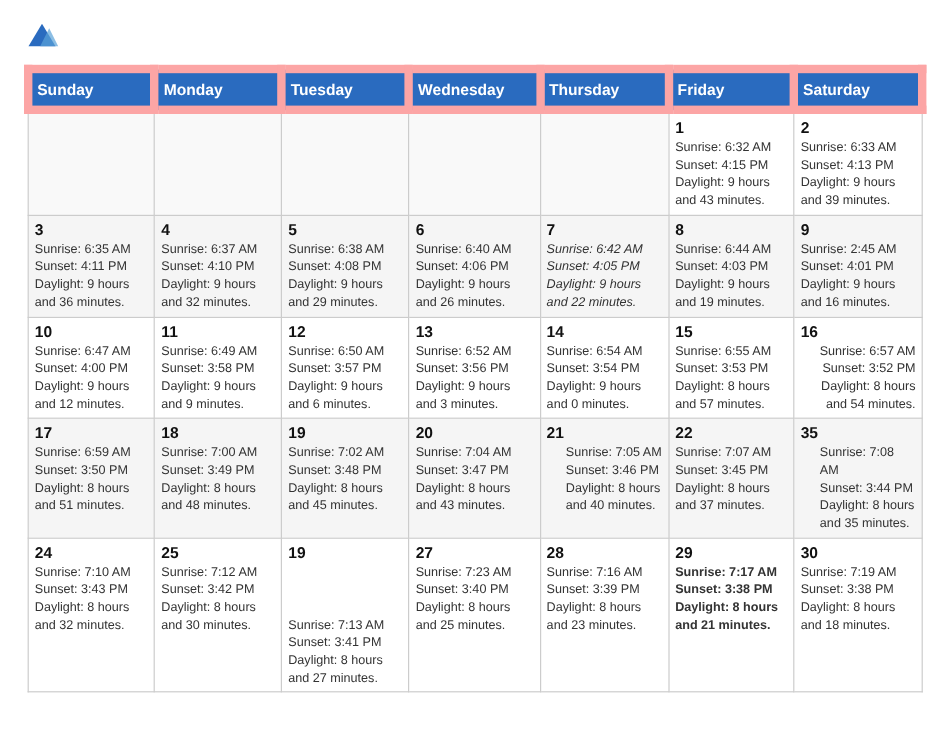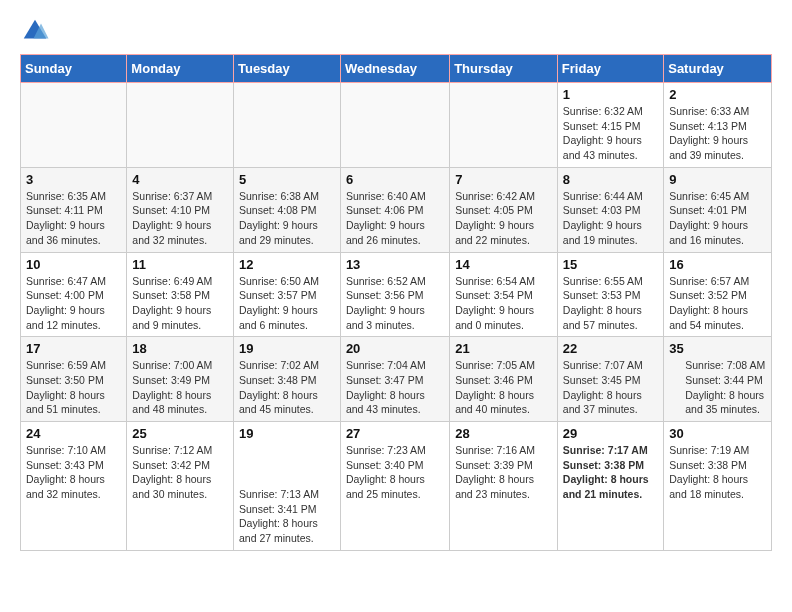--- a/index.html
+++ b/index.html
@@ -52,21 +52,21 @@
       width: 100%;
       border-collapse: collapse;
     }
     .calendar th {
       background: #2a6bbf;
       color: #fff;
       font-size: 13px;
       font-weight: bold;
       padding: 6px 4px;
       text-align: left;
-      border: 1px solid #fca5a5;
+      border: 7px solid #fca5a5;
     }
     .calendar td {
       vertical-align: top;
       border: 1px solid #ccc;
       padding: 4px 5px;
       width: 113px;
       min-height: 80px;
       background: #fff;
       font-size: 11px;
       color: #333;
@@ -171,35 +171,35 @@
         </td>
         <td>
           <span class="day-number">6</span>
           <div class="day-info" style="white-space: pre-line;">Sunrise: 6:40 AM
 Sunset: 4:06 PM
 Daylight: 9 hours
 and 26 minutes.</div>
         </td>
         <td>
           <span class="day-number">7</span>
-          <div class="day-info" style="white-space: pre-line;">Sunrise: 6:42 AM
+          <div class="day-info" style="white-space: pre-line; font-style: italic;">Sunrise: 6:42 AM
 Sunset: 4:05 PM
 Daylight: 9 hours
 and 22 minutes.</div>
         </td>
         <td>
           <span class="day-number">8</span>
           <div class="day-info" style="white-space: pre-line;">Sunrise: 6:44 AM
 Sunset: 4:03 PM
 Daylight: 9 hours
 and 19 minutes.</div>
         </td>
         <td>
           <span class="day-number">9</span>
-          <div class="day-info" style="white-space: pre-line;">Sunrise: 6:45 AM
+          <div class="day-info" style="white-space: pre-line;">Sunrise: 2:45 AM
 Sunset: 4:01 PM
 Daylight: 9 hours
 and 16 minutes.</div>
         </td>
       </tr>
       <tr>
         <td>
           <span class="day-number">10</span>
           <div class="day-info" style="white-space: pre-line;">Sunrise: 6:47 AM
 Sunset: 4:00 PM
@@ -236,21 +236,21 @@
         </td>
         <td>
           <span class="day-number">15</span>
           <div class="day-info" style="white-space: pre-line;">Sunrise: 6:55 AM
 Sunset: 3:53 PM
 Daylight: 8 hours
 and 57 minutes.</div>
         </td>
         <td>
           <span class="day-number">16</span>
-          <div class="day-info" style="white-space: pre-line;">Sunrise: 6:57 AM
+          <div class="day-info" style="white-space: pre-line; text-align: right;">Sunrise: 6:57 AM
 Sunset: 3:52 PM
 Daylight: 8 hours
 and 54 minutes.</div>
         </td>
       </tr>
       <tr>
         <td>
           <span class="day-number">17</span>
           <div class="day-info" style="white-space: pre-line;">Sunrise: 6:59 AM
 Sunset: 3:50 PM
@@ -273,21 +273,21 @@
         </td>
         <td>
           <span class="day-number">20</span>
           <div class="day-info" style="white-space: pre-line;">Sunrise: 7:04 AM
 Sunset: 3:47 PM
 Daylight: 8 hours
 and 43 minutes.</div>
         </td>
         <td>
           <span class="day-number">21</span>
-          <div class="day-info" style="white-space: pre-line;">Sunrise: 7:05 AM
+          <div class="day-info" style="white-space: pre-line; margin-left: 16px;">Sunrise: 7:05 AM
 Sunset: 3:46 PM
 Daylight: 8 hours
 and 40 minutes.</div>
         </td>
         <td>
           <span class="day-number">22</span>
           <div class="day-info" style="white-space: pre-line;">Sunrise: 7:07 AM
 Sunset: 3:45 PM
 Daylight: 8 hours
 and 37 minutes.</div>

